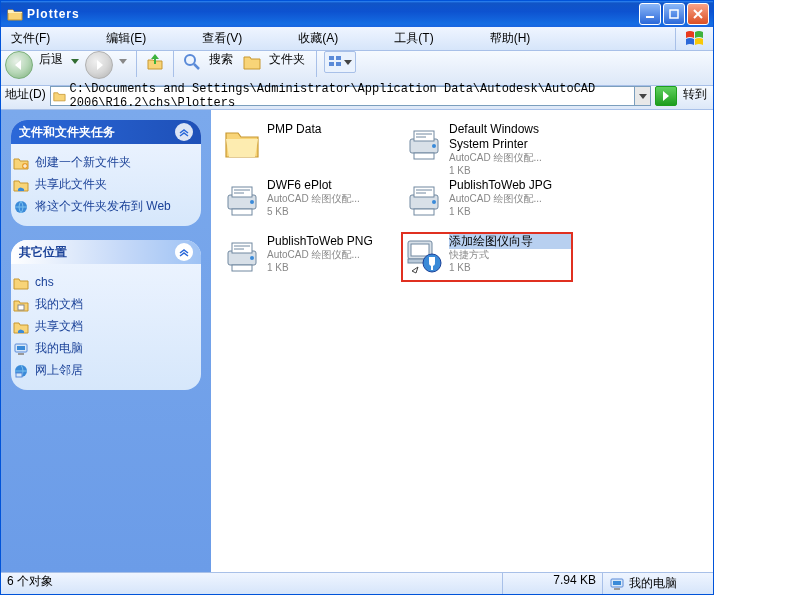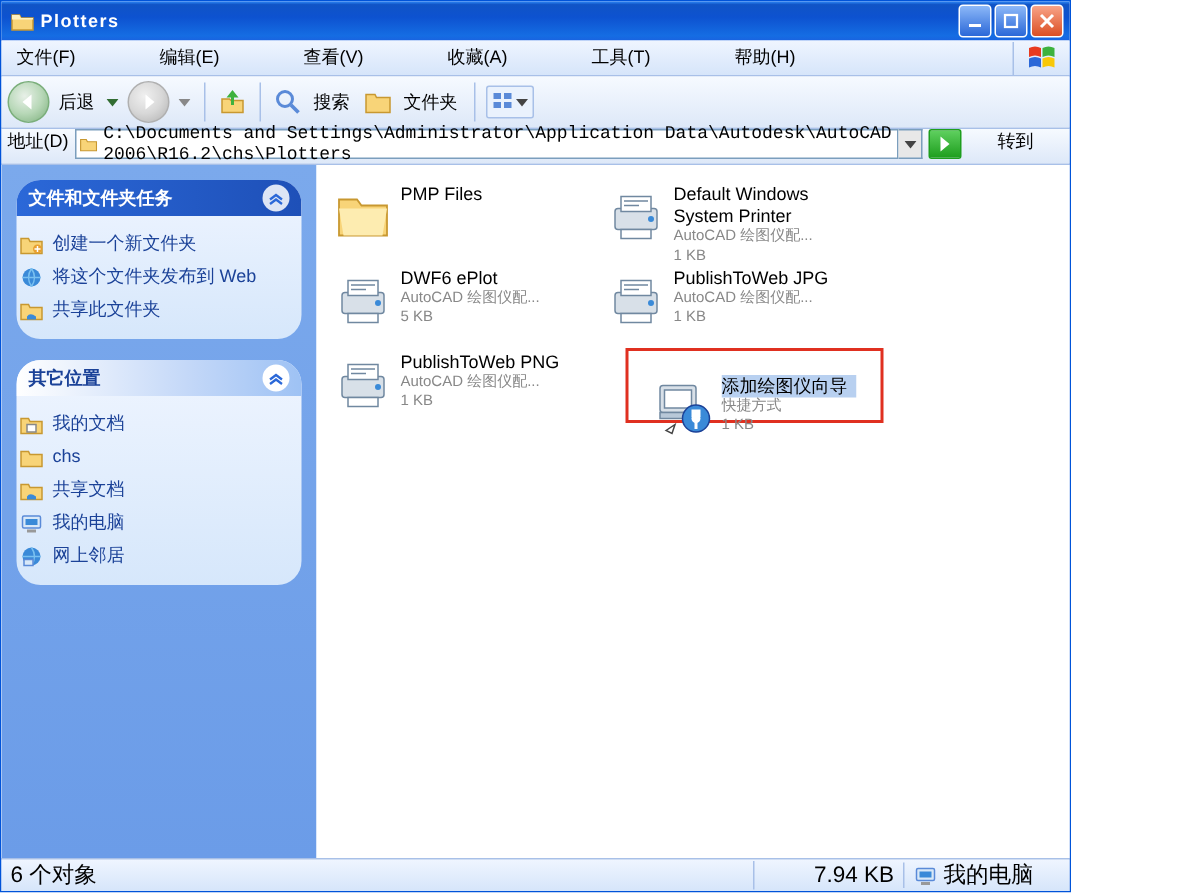--- a/index.html
+++ b/index.html
@@ -15,63 +15,63 @@
 .tbtn.min, .tbtn.max { background: linear-gradient(to bottom,#8CB8F8,#2B68D8); }
 .tbtn.close { background: linear-gradient(to bottom,#F8A387,#DB4F24); margin-right: 4px; }
 .tbtn svg { width: 12px; height: 12px; }
 
 
 .menubar { height: 24px; background: linear-gradient(to bottom,#EFF5FF,#D6E5FA); border-bottom: 1px solid #A8C0E8; display: flex; align-items: center; padding-left: 4px; gap: 44px; }
 .menubar .mitem { padding: 2px 6px; cursor: pointer; }
 .menubar .logo { margin-left: auto; width: 38px; height: 22px; display: flex; align-items: center; justify-content: center; border-left: 1px solid #A8C0E8; }
 
 
-.toolbar { height: 35px; background: linear-gradient(to bottom,#F6FAFF,#DDE8F8); border-bottom: 1px solid #A8C0E8; display: flex; align-items: center; padding-left: 4px; gap: 4px; }
+.toolbar { height: 35px; background: linear-gradient(to bottom,#F6FAFF,#DDE8F8); border-bottom: 1px solid #A8C0E8; display: flex; padding-left: 4px; gap: 4px; }
 .nav-btn { width: 28px; height: 28px; border-radius: 14px; background: radial-gradient(circle at 40% 35%, #E8F0E8, #B8D8B8, #7AAE7A); border: 1px solid #7AAE7A; display: flex; align-items: center; justify-content: center; cursor: pointer; }
 .nav-btn.disabled { background: radial-gradient(circle at 40% 35%, #F0F0F0, #D8D8D8, #B0B0B0); border-color: #B0B0B0; }
 .nav-lbl { margin: 0 2px; }
 .drop { width: 12px; height: 20px; display: flex; align-items: center; justify-content: center; cursor: pointer; }
 .sep { width: 1px; height: 26px; background: #A8C0E8; margin: 0 3px; }
 .tool-ico { width: 22px; height: 22px; display: flex; align-items: center; justify-content: center; cursor: pointer; }
 .tool-lbl { margin: 0 4px 0 2px; cursor: pointer; }
 .views-btn { width: 32px; height: 22px; border: 1px solid #A8C0E8; border-radius: 2px; display: flex; align-items: center; justify-content: center; cursor: pointer; background: #EAF2FD; }
 
 
 .addrbar { height: 24px; background: linear-gradient(to bottom,#F6FAFF,#DDE8F8); border-bottom: 1px solid #A8C0E8; display: flex; padding-left: 4px; }
 .addr-lbl { margin-right: 4px; }
 .addr-input { flex: 1; height: 20px; background: #fff; border: 1px solid #7B9EBD; display: flex; align-items: center; padding: 0 2px; font-family: "Courier New", monospace; font-size: 12px; }
 .addr-input .ficon { width: 16px; height: 16px; margin-right: 4px; }
 .addr-drop { width: 16px; height: 20px; background: #E8E8E8; border: 1px solid #7B9EBD; border-left: none; display: flex; align-items: center; justify-content: center; cursor: pointer; }
 .go-btn { width: 22px; height: 20px; background: linear-gradient(to bottom,#5FD05F,#1E9E1E); border: 1px solid #1E9E1E; margin-left: 4px; display: flex; align-items: center; justify-content: center; cursor: pointer; border-radius: 2px; }
-.go-lbl { margin: 0 24px; }
+.go-lbl { margin: 0 6px; }
 
 
 .explorer-body { flex: 1; display: flex; overflow: hidden; background: #fff; }
 .sidebar { width: 210px; background: linear-gradient(to bottom, #7BA9EC 0%, #6B9CE8 100%); padding: 10px 10px; overflow: hidden; }
 .panel { background: linear-gradient(to bottom,#EFF5FF,#D6E7FB); border-radius: 16px; margin-bottom: 14px; overflow: hidden; }
 .panel-hdr { height: 24px; background: linear-gradient(to right,#fff 0%, #C4D8F8 60%, #9EC2F4 100%); color: #1B4298; font-weight: bold; display: flex; align-items: center; padding: 0 8px; cursor: pointer; }
 .panel-hdr.dark { background: linear-gradient(to right,#2B68D8 0%, #1E50B8 100%); color: #fff; }
 .panel-hdr .chev { margin-left: auto; width: 18px; height: 18px; border-radius: 9px; background: #fff; display: flex; align-items: center; justify-content: center; }
 .panel-hdr.dark .chev { background: rgba(255,255,255,0.85); }
 .panel-body { padding: 8px 2px; }
 .panel-item { display: flex; align-items: center; padding: 3px 0; color: #1B4298; cursor: pointer; }
 .panel-item .pi-ico { width: 16px; height: 16px; margin-right: 6px; flex-shrink: 0; }
 .panel-item .pi-txt { line-height: 1.3; }
 
 .content { flex: 1; padding: 10px 8px; display: flex; flex-wrap: wrap; align-content: flex-start; gap: 6px 10px; background: #fff; }
 .file-item { width: 172px; height: 50px; display: flex; align-items: flex-start; padding: 2px; cursor: pointer; }
-.file-item.selected { border: 2px solid #E03020; padding: 16px; margin-left: 16px; }
+.file-item.selected { border: 2px solid #E03020; padding: 0; }
 .file-item .fi-ico { width: 42px; height: 42px; flex-shrink: 0; margin-right: 4px; display: flex; align-items: center; justify-content: center; }
 .file-item .fi-txt { flex: 1; overflow: hidden; line-height: 1.25; }
 .file-item .fi-name { color: #000; white-space: normal; }
 .file-item.selected .fi-name { background: #B8D0F0; }
 .file-item .fi-meta { color: #888; font-size: 10px; }
 
 
-.statusbar { height: 22px; border-top: 1px solid #A8C0E8; background: linear-gradient(to bottom,#EFF5FF,#D6E5FA); display: flex; align-items: center; font-size: 15px; }
+.statusbar { height: 22px; border-top: 1px solid #A8C0E8; background: linear-gradient(to bottom,#EFF5FF,#D6E5FA); display: flex; font-size: 12px; }
 .statusbar .s1 { padding: 0 6px; flex: 1; border-right: 1px solid #A8C0E8; }
 .statusbar .s2 { width: 100px; padding: 0 6px; border-right: 1px solid #A8C0E8; text-align: right; }
 .statusbar .s3 { width: 110px; padding: 0 6px; display: flex; align-items: center; gap: 4px; }
 </style>
 </head>
 <body>
 
 <div class="window">
 
   <div class="titlebar">
@@ -209,57 +209,57 @@
           <div class="panel-item">
             <svg class="pi-ico" viewBox="0 0 16 16">
                 <path fill="#F8D478" stroke="#C89830" d="M1 4h5l1 2h8v8H1z"></path>
                 <circle cx="12" cy="11" r="3" fill="#E8A030"></circle>
                 <path d="M12 9v4M10 11h4" stroke="#fff"></path>
               </svg>
             <span class="pi-txt">创建一个新文件夹</span>
           </div>
           <div class="panel-item">
             <svg class="pi-ico" viewBox="0 0 16 16">
+                <path fill="#F8D478" stroke="#C89830" d="M1 4h5l1 2h8v8H1z"></path>
+                <path fill="#3A8AD8" d="M5 12q2-3 6 0v2H5z"></path>
+              </svg>
+            <span class="pi-txt">共享此文件夹</span>
+          </div>
+          <div class="panel-item">
+            <svg class="pi-ico" viewBox="0 0 16 16">
                 <circle cx="8" cy="8" r="6" fill="#3A8AD8"></circle>
                 <path d="M2 8h12M8 2q4 6 0 12M8 2q-4 6 0 12" fill="none" stroke="#79C0F0"></path>
               </svg>
             <span class="pi-txt">将这个文件夹发布到 Web</span>
-          </div>
-          <div class="panel-item">
-            <svg class="pi-ico" viewBox="0 0 16 16">
-                <path fill="#F8D478" stroke="#C89830" d="M1 4h5l1 2h8v8H1z"></path>
-                <path fill="#3A8AD8" d="M5 12q2-3 6 0v2H5z"></path>
-              </svg>
-            <span class="pi-txt">共享此文件夹</span>
           </div>
         </div>
       </div>
 
       <div class="panel">
         <div class="panel-hdr">
           <span>其它位置</span>
           <span class="chev">
               <svg width="10" height="10" viewBox="0 0 10 10">
                 <path d="M1 6l4-3 4 3M1 9l4-3 4 3" fill="none" stroke="#2B68D8" stroke-width="1.5"></path>
               </svg>
             </span>
         </div>
         <div class="panel-body">
           <div class="panel-item">
             <svg class="pi-ico" viewBox="0 0 16 16">
                 <path fill="#F8D478" stroke="#C89830" d="M1 4h5l1 2h8v8H1z"></path>
+              </svg>
+            <span class="pi-txt">chs</span>
+          </div>
+          <div class="panel-item">
+            <svg class="pi-ico" viewBox="0 0 16 16">
+                <path fill="#F8D478" stroke="#C89830" d="M1 4h5l1 2h8v8H1z"></path>
                 <rect x="5" y="8" width="6" height="5" fill="#fff" stroke="#888"></rect>
               </svg>
             <span class="pi-txt">我的文档</span>
-          </div>
-          <div class="panel-item">
-            <svg class="pi-ico" viewBox="0 0 16 16">
-                <path fill="#F8D478" stroke="#C89830" d="M1 4h5l1 2h8v8H1z"></path>
-              </svg>
-            <span class="pi-txt">chs</span>
           </div>
           <div class="panel-item">
             <svg class="pi-ico" viewBox="0 0 16 16">
                 <path fill="#F8D478" stroke="#C89830" d="M1 4h5l1 2h8v8H1z"></path>
                 <path fill="#3A8AD8" d="M5 12q2-3 6 0v2H5z"></path>
               </svg>
             <span class="pi-txt">共享文档</span>
           </div>
           <div class="panel-item">
             <svg class="pi-ico" viewBox="0 0 16 16">
@@ -285,21 +285,21 @@
 
     <div class="content" id="content">
         <div class="file-item">
           <div class="fi-ico">
             <svg width="40" height="40" viewBox="0 0 40 40">
               <path fill="#F8D478" stroke="#C89830" stroke-width="1.2" d="M4 10h12l3 4h17v20H4z"></path>
               <path fill="#FDECB0" d="M4 16h32l-3 18H7z"></path>
             </svg>
           </div>
           <div class="fi-txt">
-            <div class="fi-name">PMP Files</div>
+            <div class="fi-name">PMP Data</div>
           </div>
         </div>
         <div class="file-item">
           <div class="fi-ico">
             <svg width="40" height="40" viewBox="0 0 40 40">
               <rect x="6" y="16" width="28" height="14" rx="2" fill="#D8E0E8" stroke="#7088A0"></rect>
               <rect x="10" y="8" width="20" height="10" fill="#fff" stroke="#7088A0"></rect>
               <rect x="10" y="30" width="20" height="6" fill="#fff" stroke="#7088A0"></rect>
               <circle cx="30" cy="23" r="2" fill="#3A8AD8"></circle>
               <path d="M12 11h16M12 14h10" stroke="#7088A0"></path>

